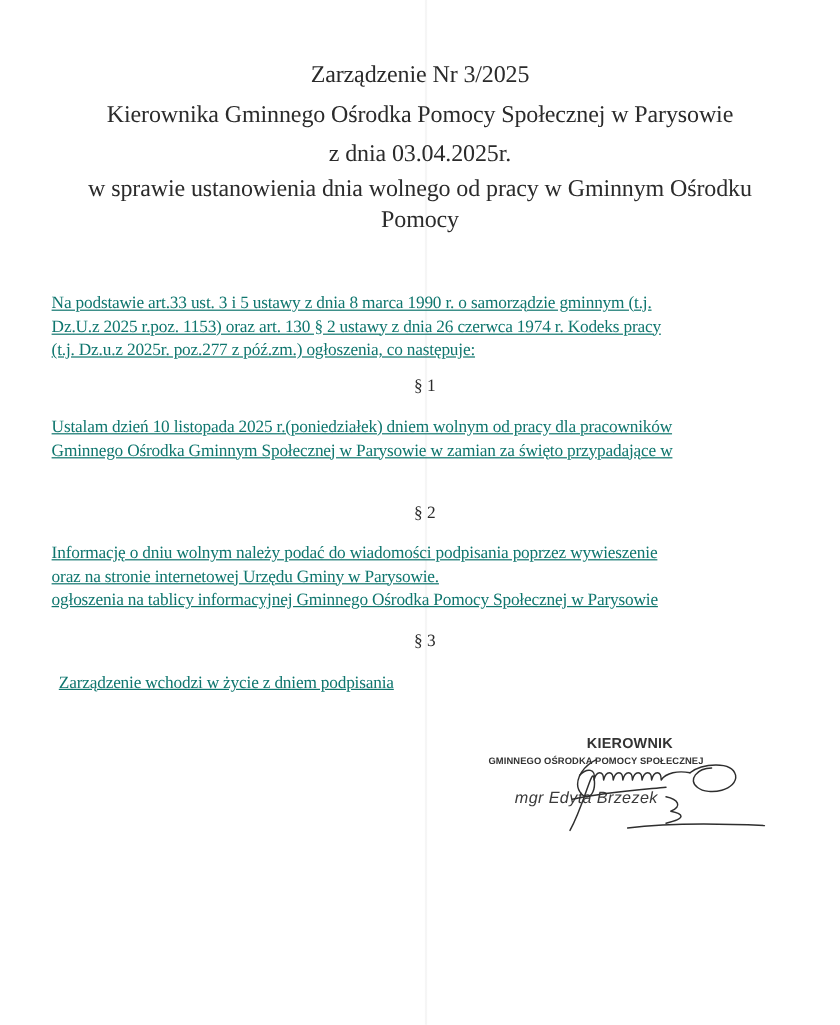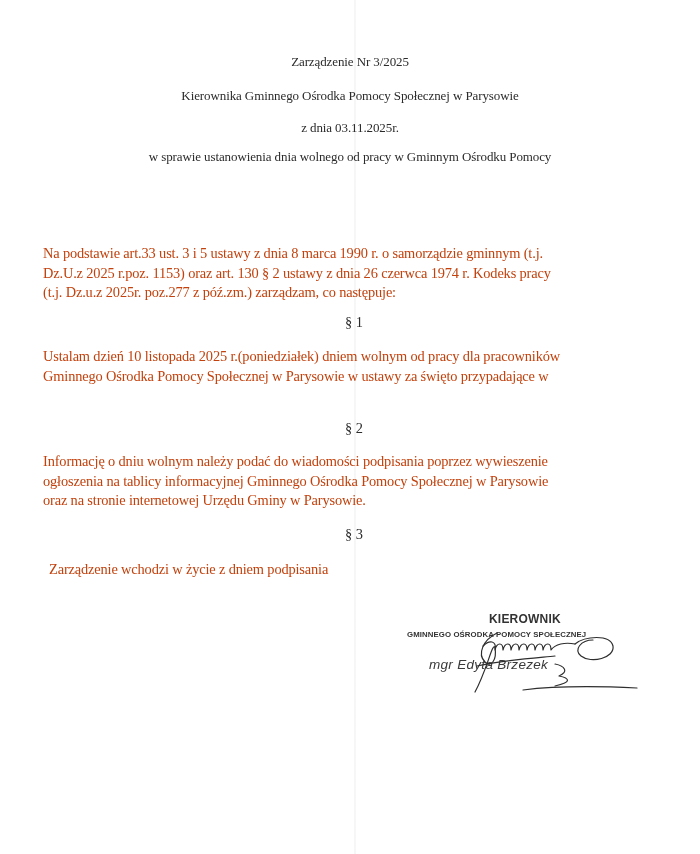--- a/index.html
+++ b/index.html
@@ -21,38 +21,39 @@
       top: 0;
       width: 2px;
       height: 854px;
       background: linear-gradient(to right, #fafafa, #f2f2f2, #fbfbfb);
     }
     .heading {
       position: absolute;
       left: 0;
       width: 700px;
       text-align: center;
-      font-size: 13px;
+      font-size: 20px;
       line-height: 20px;
       color: #2b2b2b;
       letter-spacing: -0.1px;
     }
     .h-title { top: 52px; }
     .h-author { top: 86px; }
     .h-date { top: 118px; }
     .h-subject { top: 144px; line-height: 26px; left: 40px; width: 620px; }
 
     .para {
       position: absolute;
       left: 43px;
       width: 620px;
       font-size: 14.4px;
       line-height: 19.5px;
-      color: #c2410c;
+      color: #0f766e;
       letter-spacing: -0.15px;
+      text-decoration: underline;
     }
     .p-basis { top: 244px; }
     .p1 { top: 347px; }
     .p2 { top: 452px; }
     .p3 { top: 560px; left: 49px; }
 
     .section-mark {
       position: absolute;
       left: 0;
       width: 700px;
@@ -114,42 +115,42 @@
       overflow: visible;
     }
   </style>
 </head>
 <body>
 
 <div class="fold-line"></div>
 
 <div class="heading h-title">Zarządzenie Nr 3/2025</div>
 <div class="heading h-author">Kierownika Gminnego Ośrodka Pomocy Społecznej w Parysowie</div>
-<div class="heading h-date">z dnia 03.11.2025r.</div>
+<div class="heading h-date">z dnia 03.04.2025r.</div>
 <div class="heading h-subject">
   <div>w sprawie ustanowienia dnia wolnego od pracy w Gminnym Ośrodku Pomocy</div>
 </div>
 
 <div class="para p-basis">
   <div>Na podstawie art.33 ust. 3 i 5 ustawy z dnia 8 marca 1990 r. o samorządzie gminnym (t.j.</div>
   <div>Dz.U.z 2025 r.poz. 1153) oraz art. 130 § 2 ustawy z dnia 26 czerwca 1974 r. Kodeks pracy</div>
-  <div>(t.j. Dz.u.z 2025r. poz.277 z póź.zm.) zarządzam, co następuje:</div>
+  <div>(t.j. Dz.u.z 2025r. poz.277 z póź.zm.) ogłoszenia, co następuje:</div>
 </div>
 
 <div class="section-mark s1">§ 1</div>
 <div class="para p1">
   <div>Ustalam dzień 10 listopada 2025 r.(poniedziałek) dniem wolnym od pracy dla pracowników</div>
-  <div>Gminnego Ośrodka Pomocy Społecznej w Parysowie w ustawy za święto przypadające  w</div>
+  <div>Gminnego Ośrodka Gminnym Społecznej w Parysowie w zamian za święto przypadające  w</div>
 </div>
 
 <div class="section-mark s2">§ 2</div>
 <div class="para p2">
   <div>Informację o dniu wolnym należy podać do wiadomości podpisania poprzez wywieszenie</div>
+  <div>oraz na stronie internetowej Urzędu Gminy w Parysowie.</div>
   <div>ogłoszenia na tablicy informacyjnej Gminnego Ośrodka Pomocy Społecznej w Parysowie</div>
-  <div>oraz na stronie internetowej Urzędu Gminy w Parysowie.</div>
 </div>
 
 <div class="section-mark s3">§ 3</div>
 <div class="para p3">
   <div>Zarządzenie wchodzi w życie z dniem podpisania</div>
 </div>
 
 <div class="stamp">
   <div class="stamp-role">KIEROWNIK</div>
   <div class="stamp-org">GMINNEGO OŚRODKA POMOCY SPOŁECZNEJ</div>

